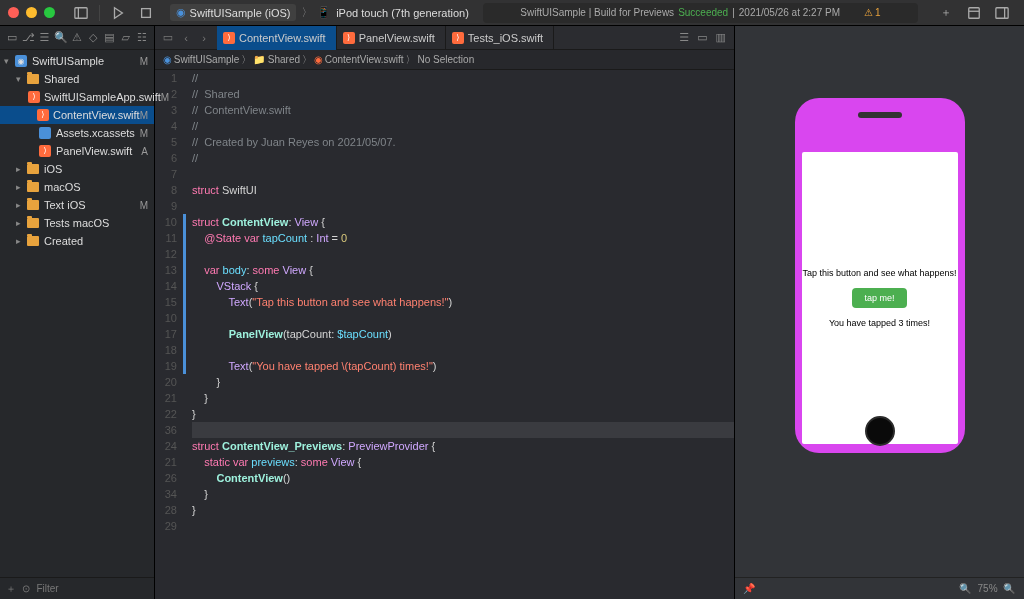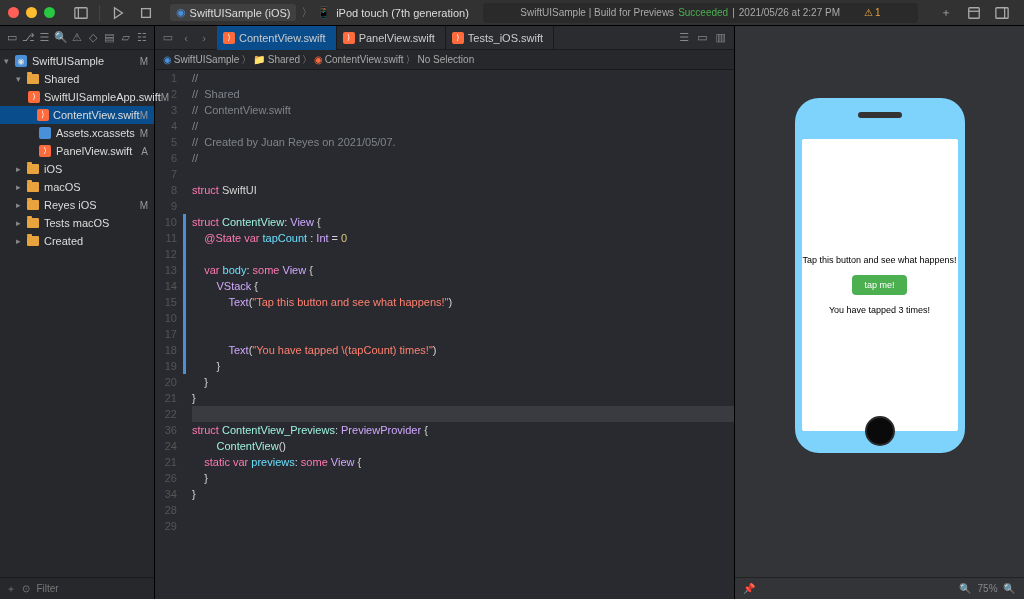--- a/index.html
+++ b/index.html
@@ -49,29 +49,29 @@
 
 .code-area { flex: 1; display: flex; font-family: Menlo, monospace; font-size: 11px; line-height: 16px; }
 .gutter { width: 28px; text-align: right; padding-right: 6px; color: #555; background: #292a2f; }
 .gutter div { height: 16px; }
 .change-bar { width: 3px; background: #292a2f; }
 .change-bar div { height: 16px; }
 .cb-blue { background: #4a90d9; }
 .code { flex: 1; padding-left: 6px; }
 .code-line { height: 16px; white-space: pre; color: #d4d4d4; }
 .hl { background: #3a3b40; }
-.c-cm { color: #7f8489; } .c-kw { color: #ff7ab2; } .c-ty { color: #9ef1dd; } .c-ty2 { color: #d0a8ff; }
+.c-cm { color: #7f8489; } .c-kw { color: #ff7ab2; } .c-ty { color: #9ef1dd; font-weight: bold; } .c-ty2 { color: #d0a8ff; }
 .c-id { color: #6bdfff; } .c-st { color: #ff8170; } .c-nm { color: #d9c97c; } .c-at { color: #ff7ab2; }
 
 .preview { width: 290px; background: #323438; border-left: 1px solid #000; display: flex; flex-direction: column; align-items: center; padding-top: 50px; }
 .prev-toolbar { position: absolute; display: flex; gap: 4px; align-items: center; background: #3a3c40; border-radius: 6px; padding: 3px 6px; top: 140px; }
 .pt-btn { width: 20px; height: 18px; display: flex; align-items: center; justify-content: center; color: #ccc; border-radius: 3px; }
 .pt-blue { background: #0a5dbb; } .pt-green { color: #28c840; }
 
-.phone { width: 170px; height: 355px; background: #7dd3fc; border-radius: 24px; padding: 7px 7px; margin-top: 22px; position: relative; }
+.phone { width: 170px; height: 355px; background: #d946ef; border-radius: 24px; padding: 20px 7px; margin-top: 22px; position: relative; }
 .phone-notch { width: 44px; height: 6px; background: #333; border-radius: 3px; position: absolute; top: 14px; left: 50%; transform: translateX(-50%); }
 .phone-screen { width: 100%; height: 292px; background: #fff; border-radius: 2px; margin-top: 34px; display: flex; flex-direction: column; align-items: center; justify-content: center; gap: 10px; }
 .phone-screen p { color: #000; font-size: 9px; }
 .tap-btn { background: #4caf50; color: #fff; padding: 5px 12px; border-radius: 4px; font-size: 9px; }
 .home-btn { width: 30px; height: 30px; border: 2px solid #2b2b2b; border-radius: 50%; position: absolute; bottom: 7px; left: 50%; transform: translateX(-50%); background: #0a0a0a; }
 
 .prev-footer { margin-top: auto; height: 22px; width: 100%; border-top: 1px solid #222; display: flex; align-items: center; padding: 0 8px; color: #888; font-size: 10px; }
 .prev-footer .zoom { margin-left: auto; display: flex; gap: 6px; }
 
 .ic-folder { width: 12px; height: 10px; background: #e8a33d; border-radius: 1px; position: relative; }
@@ -211,21 +211,21 @@
             <span class="ficon">
               <span class="ic-folder"></span>
             </span>
             <span>macOS</span>
           </div>
           <div class="tree-row indent1">
             <span class="disc">▸</span>
             <span class="ficon">
               <span class="ic-folder"></span>
             </span>
-            <span>Reyes iOS</span>
+            <span>Text iOS</span>
             <span class="status">M</span>
           </div>
           <div class="tree-row indent1">
             <span class="disc">▸</span>
             <span class="ficon">
               <span class="ic-folder"></span>
             </span>
             <span>Tests macOS</span>
           </div>
           <div class="tree-row indent1">
@@ -347,29 +347,30 @@
           <div class="code-line"></div>
           <div class="code-line"><span class="c-kw">struct</span><span class=""> SwiftUI</span></div>
           <div class="code-line"></div>
           <div class="code-line"><span class="c-kw">struct</span><span class=""> </span><span class="c-ty">ContentView</span><span class="">: </span><span class="c-ty2">View</span><span class=""> {</span></div>
           <div class="code-line"><span class="">    </span><span class="c-at">@State</span><span class=""> </span><span class="c-kw">var</span><span class=""> </span><span class="c-id">tapCount</span><span class=""> : </span><span class="c-ty2">Int</span><span class=""> = </span><span class="c-nm">0</span></div>
           <div class="code-line"></div>
           <div class="code-line"><span class="">    </span><span class="c-kw">var</span><span class=""> </span><span class="c-id">body</span><span class="">: </span><span class="c-kw">some</span><span class=""> </span><span class="c-ty2">View</span><span class=""> {</span></div>
           <div class="code-line"><span class="">        </span><span class="c-ty2">VStack</span><span class=""> {</span></div>
           <div class="code-line"><span class="">            </span><span class="c-ty2">Text</span><span class="">(</span><span class="c-st">"Tap this button and see what happens!"</span><span class="">)</span></div>
           <div class="code-line"></div>
+          <div class="code-line"><span class="">            </span><span class="c-ty">PanelView</span><span class="">(tapCount: </span><span class="c-id">$tapCount</span><span class="">)</span></div>
           <div class="code-line"></div>
           <div class="code-line"><span class="">            </span><span class="c-ty2">Text</span><span class="">(</span><span class="c-st">"You have tapped \(tapCount) times!"</span><span class="">)</span></div>
           <div class="code-line"><span class="">        }</span></div>
           <div class="code-line"><span class="">    }</span></div>
           <div class="code-line"><span class="">}</span></div>
           <div class="code-line hl"></div>
           <div class="code-line"><span class="c-kw">struct</span><span class=""> </span><span class="c-ty">ContentView_Previews</span><span class="">: </span><span class="c-ty2">PreviewProvider</span><span class=""> {</span></div>
+          <div class="code-line"><span class="">    </span><span class="c-kw">static</span><span class=""> </span><span class="c-kw">var</span><span class=""> </span><span class="c-id">previews</span><span class="">: </span><span class="c-kw">some</span><span class=""> </span><span class="c-ty2">View</span><span class=""> {</span></div>
           <div class="code-line"><span class="">        </span><span class="c-ty">ContentView</span><span class="">()</span></div>
-          <div class="code-line"><span class="">    </span><span class="c-kw">static</span><span class=""> </span><span class="c-kw">var</span><span class=""> </span><span class="c-id">previews</span><span class="">: </span><span class="c-kw">some</span><span class=""> </span><span class="c-ty2">View</span><span class=""> {</span></div>
           <div class="code-line"><span class="">    }</span></div>
           <div class="code-line"><span class="">}</span></div>
           <div class="code-line"></div>
         </div>
     </div>
   </div>
 
   <div class="preview">
     <div class="prev-toolbar">
       <div class="pt-btn pt-blue">◉</div>

